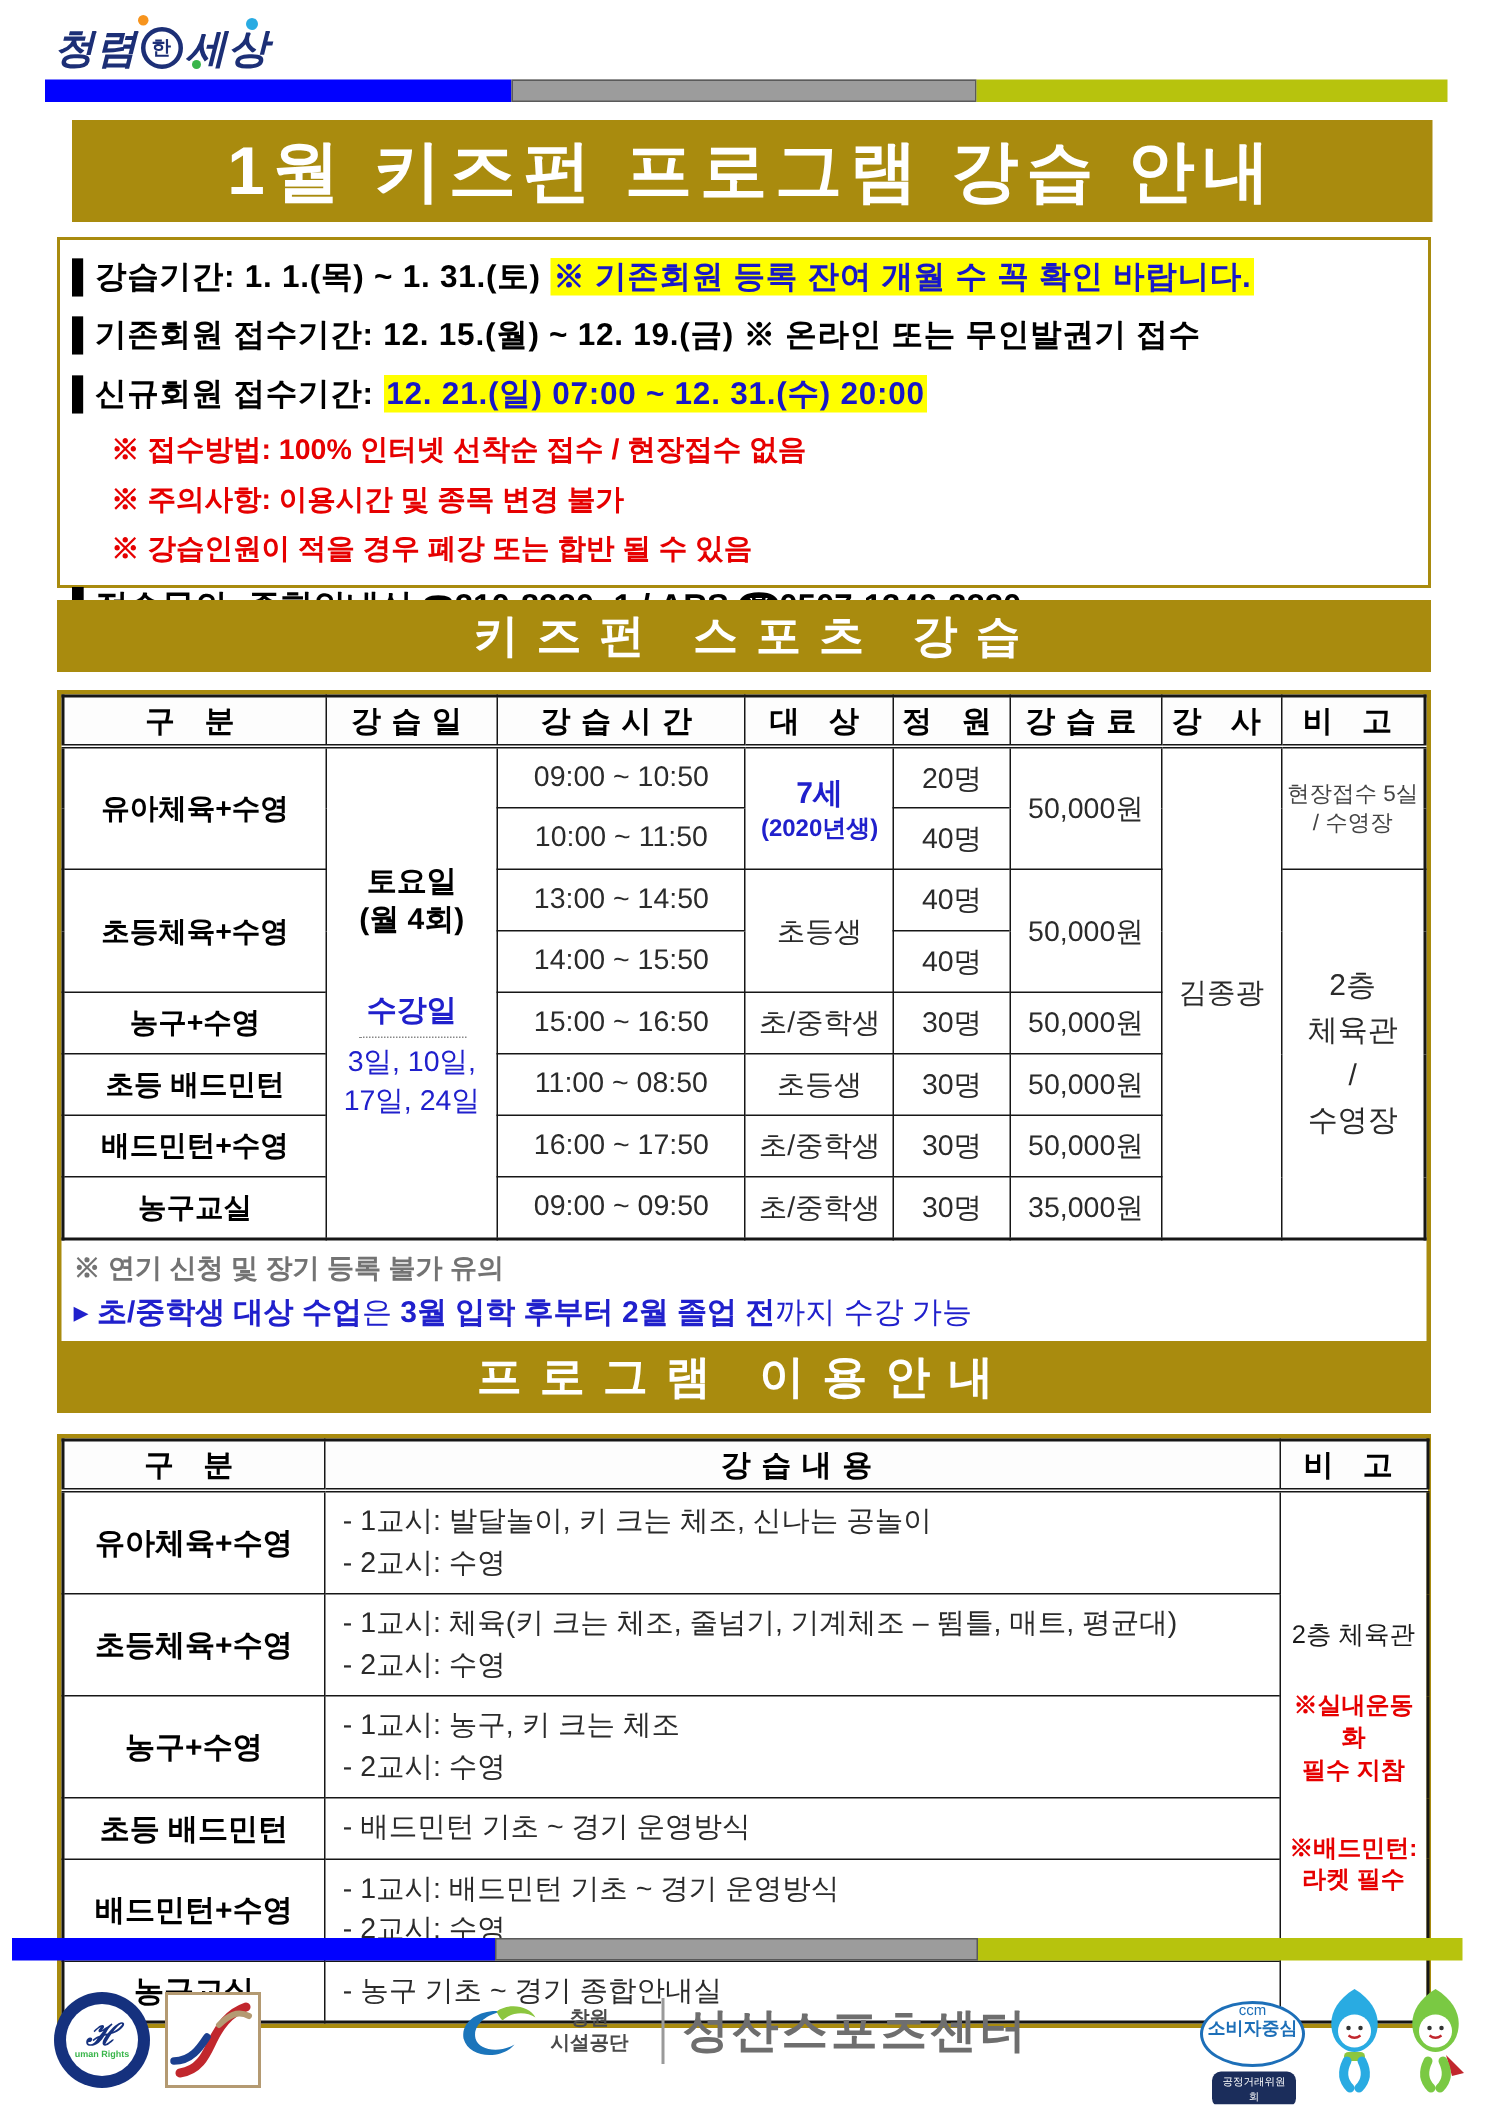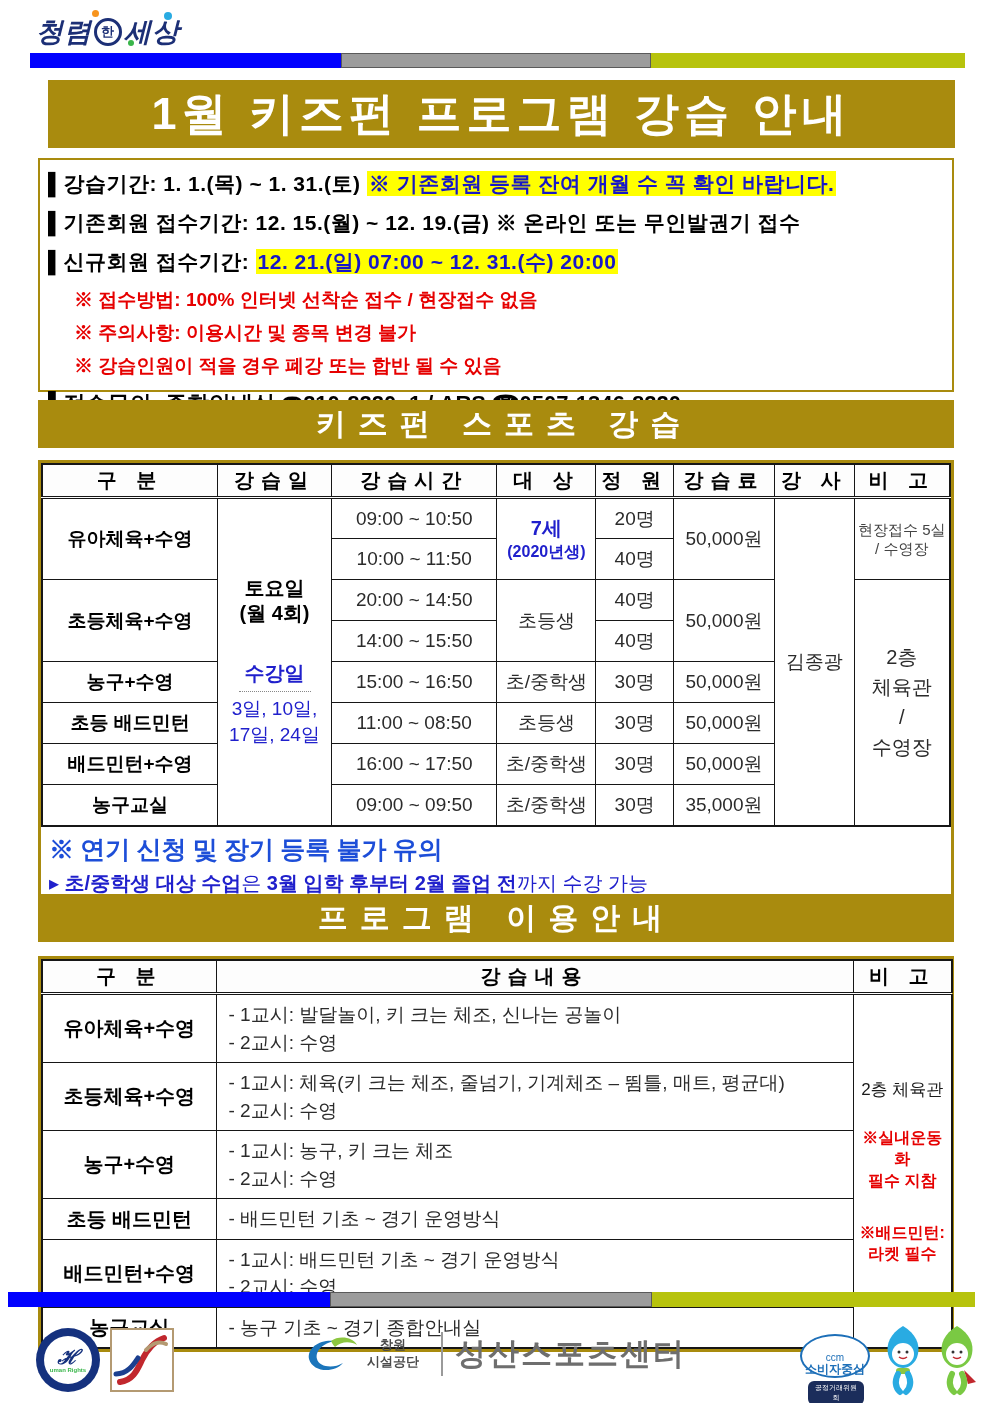--- a/index.html
+++ b/index.html
@@ -62,21 +62,21 @@
   .daycell { vertical-align:middle; }
   .daycell .d1 { font-weight:bold; color:#000; font-size:20px; line-height:1.25; margin-bottom:34px;}
   .daycell .d2 { font-weight:bold; color:#2020cc; font-size:20px; display:inline-block;
                  padding:0 6px 4px; border-bottom:1px dotted #888; margin-bottom:4px;}
   .daycell .d3 { color:#2020cc; font-size:19px; line-height:1.35; }
   .targetmain { font-weight:bold; color:#2020cc; font-size:20px; }
   .targetsub  { font-weight:bold; color:#2020cc; font-size:16px; }
   .notetop { font-size:15px; color:#444; line-height:1.3; }
   .notemain { font-size:20px; line-height:1.5; }
   .t1foot { padding:6px 8px 8px; }
-  .f-red { color:#1d4ed8; font-weight:bold; font-size:25px; margin-bottom:4px;font-family:Liberation Serif, serif; }
+  .f-red { color:#737373; font-weight:bold; font-size:18px; margin-bottom:4px; }
   .f-blue { color:#2020cc; font-size:20px; }
   .f-blue b { font-weight:bold; }
 
   .t2 td { font-size:19px; }
   .t2 .prog { font-weight:bold; color:#000; font-size:20px; }
   .t2 .content { text-align:left; padding:6px 8px 6px 12px; line-height:1.45; }
   .row2 td { height:54px; } .row1 td { height:36px; }
   .t2notes { vertical-align:middle; }
   .t2notes .black { font-size:17px; color:#1a1a1a; margin-bottom:26px;}
   .t2notes .red { color:#e60000; font-weight:bold; font-size:16px; line-height:1.35; margin-bottom:30px;}
@@ -91,21 +91,21 @@
   .hr-badge .glyph { font-size:20px; font-style:italic; font-weight:bold; line-height:1; }
   .hr-badge .txt { font-size:6px; color:#39b54a; font-weight:bold; }
   .cert-badge { position:absolute; left:110px; top:10px; width:64px; height:64px;
     border:2px solid #b49a72; background:#fff; }
   .center-logo { position:absolute; left:305px; top:14px; display:flex; align-items:center; }
   .org-text { font-size:13px; font-weight:bold; color:#4a4a4a; text-align:center; line-height:1.3; margin:0 10px 0 6px; }
   .vdiv { width:2px; height:44px; background:#9a9a9a; margin:0 12px; }
   .center-name { font-size:31px; font-weight:bold; color:#6e6e6e; letter-spacing:2px; }
   .ccm { position:absolute; left:800px; top:16px; width:72px; text-align:center; }
   .ccm .oval { border:2px solid #1d6fb8; border-radius:50%; width:70px; height:44px;
-    display:flex; flex-direction:column; align-items:center; justify-content:flex-end; background:#fff;}
+    display:flex; flex-direction:column; align-items:center; justify-content:flex-start; background:#fff;}
   .ccm .l1 { font-size:10px; color:#1d6fb8; line-height:1; }
   .ccm .l2 { font-size:12px; font-weight:bold; color:#1d6fb8; line-height:1.1; }
   .ccm .pill { margin:3px auto 0; background:#1b2d5b; color:#fff; font-size:7px;
     border-radius:6px; padding:2px 4px; width:56px; }
   .mascots { position:absolute; left:880px; top:6px; display:flex; gap:6px; }
 </style>
 </head>
 <body>
 
 <div class="page">
@@ -191,21 +191,21 @@
         <td rowspan="8">김종광</td>
         <td class="notetop pre dtb" rowspan="2">현장접수 5실
 / 수영장</td>
       </tr>
       <tr>
         <td>10:00 ~ 11:50</td>
         <td>40명</td>
       </tr>
       <tr>
         <td class="bold" rowspan="2">초등체육+수영</td>
-        <td class="dtb">20:00 ~ 14:50</td>
+        <td class="dtb">13:00 ~ 14:50</td>
         <td rowspan="2">초등생</td>
         <td class="dtb">40명</td>
         <td rowspan="2">50,000원</td>
         <td class="notemain pre" rowspan="6">2층
 체육관
 /
 수영장</td>
       </tr>
       <tr>
         <td>14:00 ~ 15:50</td>

